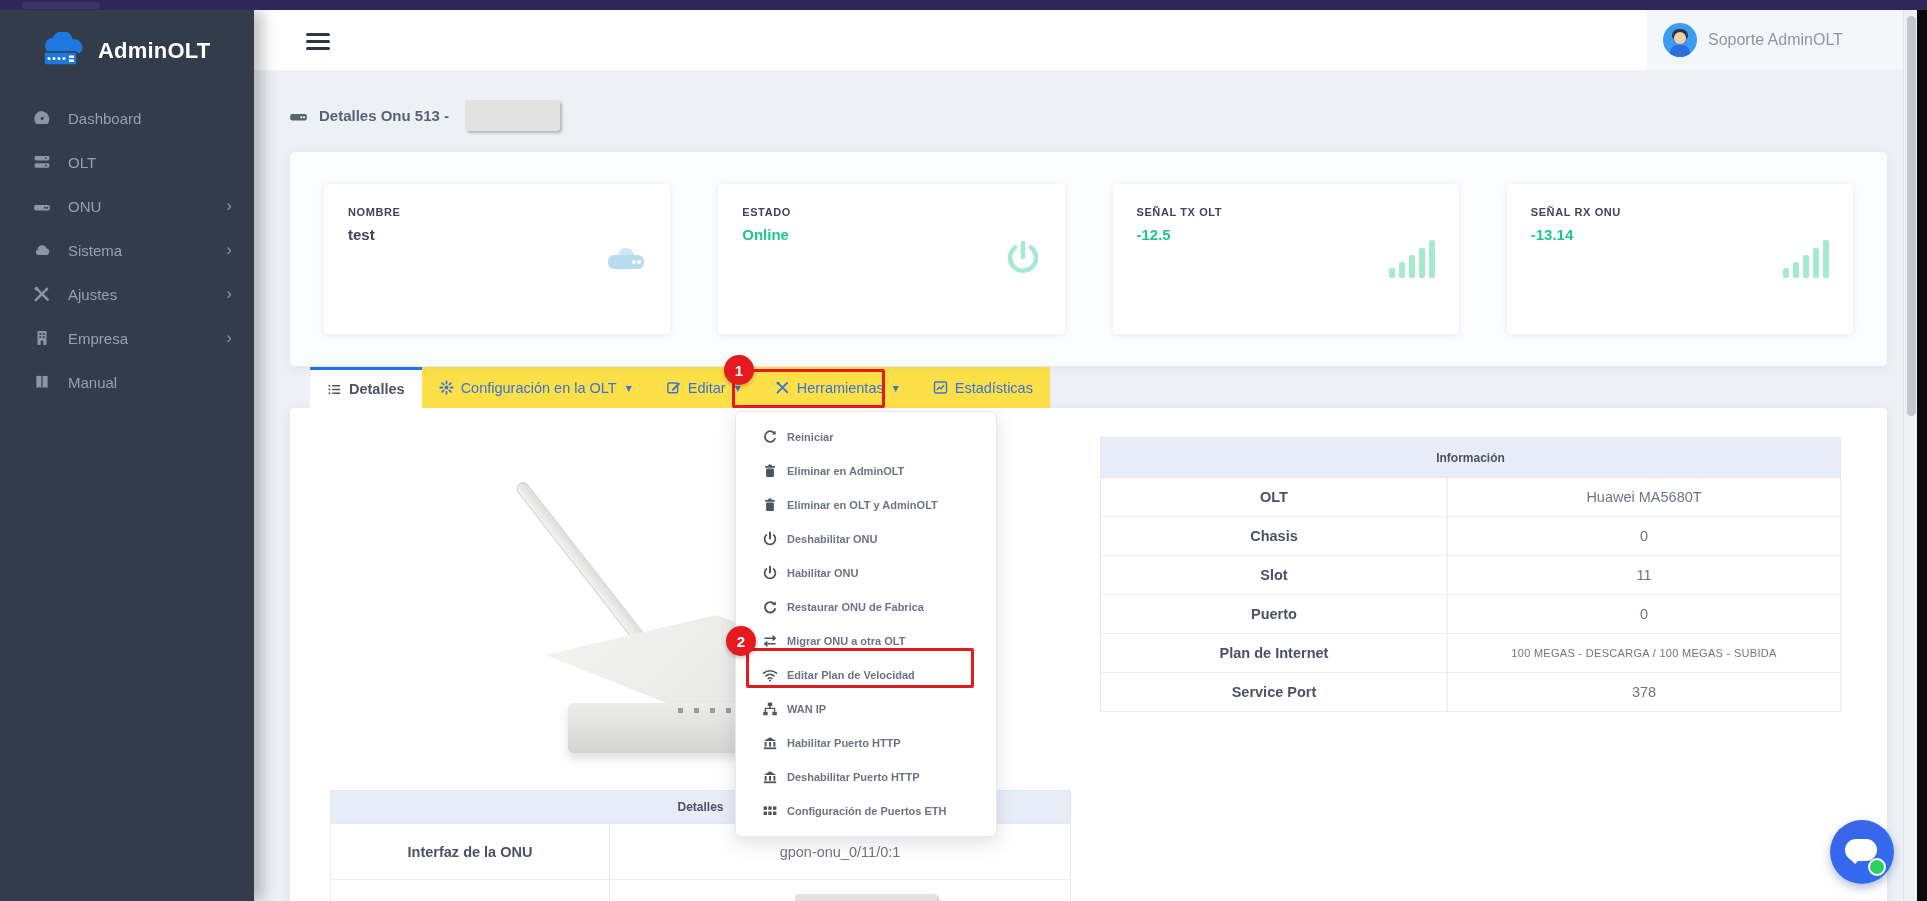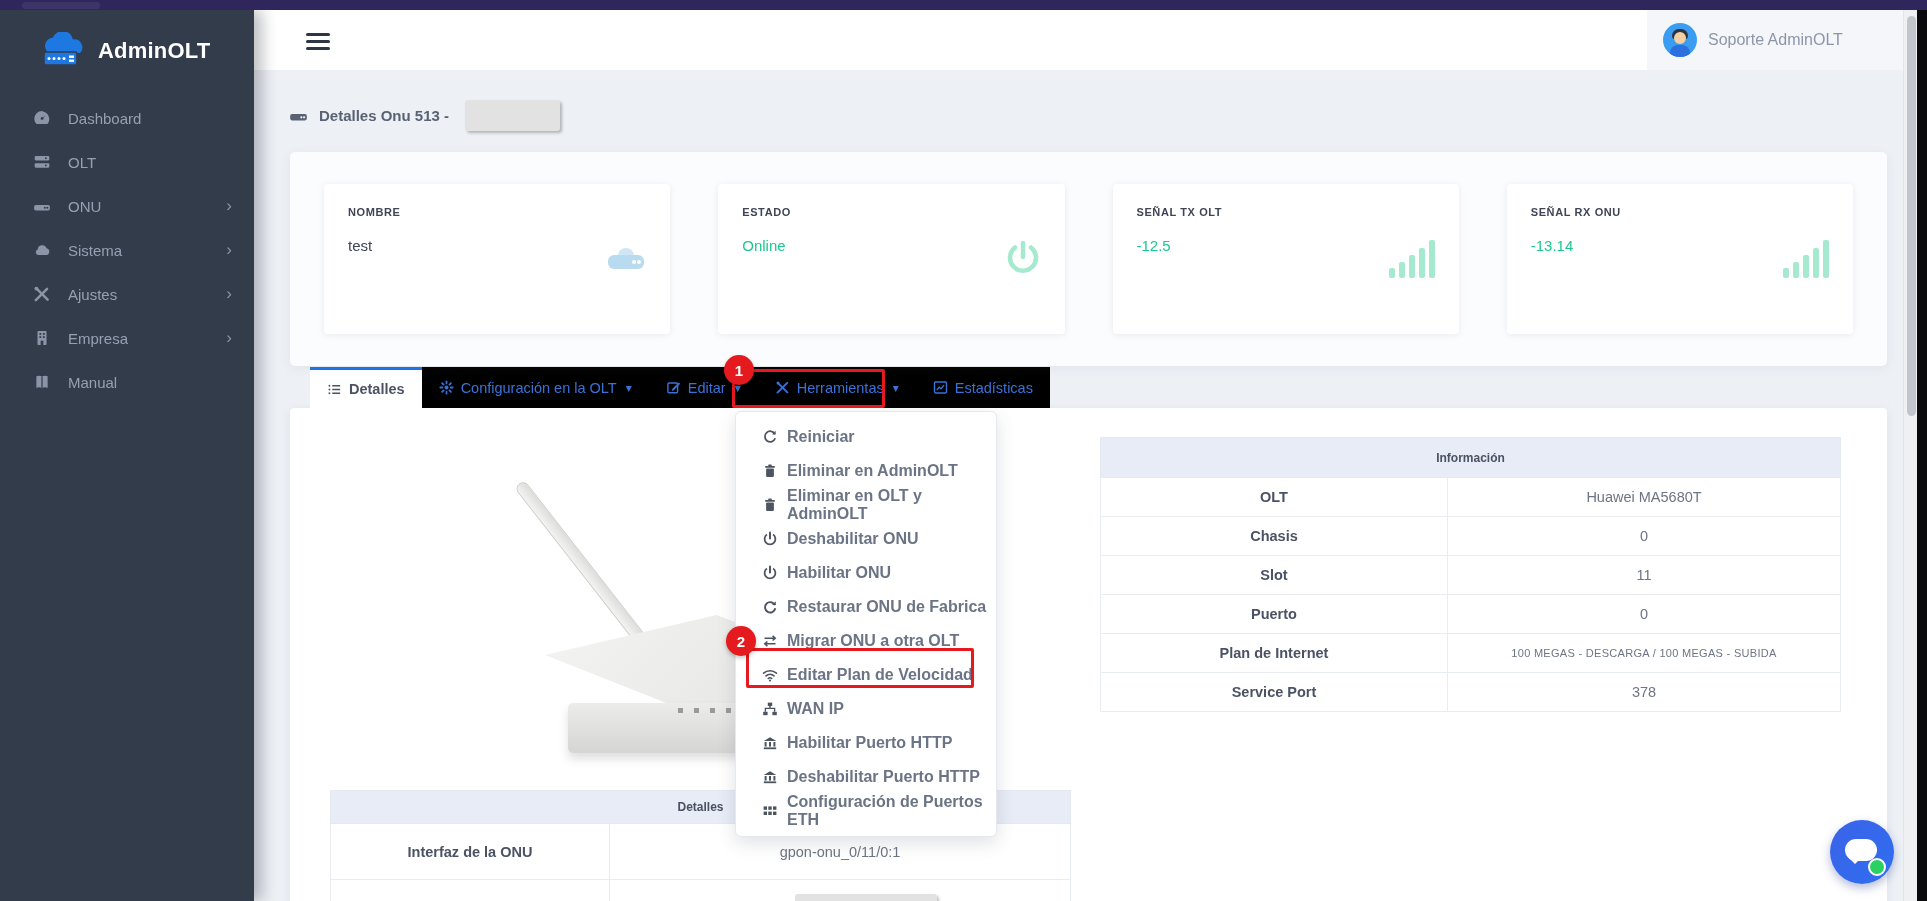--- a/index.html
+++ b/index.html
@@ -41,40 +41,40 @@
   .redact { background:#e2e2e2; border-radius:3px; box-shadow:2px 2px 3px rgba(0,0,0,.25); }
   .redact.title { width:95px; height:31px; margin-left:6px; }
 
   
   .cards-panel { position:absolute; left:290px; top:152px; width:1597px; height:214px; background:#fbfcfe;
                  border-radius:5px; box-shadow:0 2px 10px rgba(120,130,150,.10); z-index:4;
                  display:flex; gap:48px; padding:32px 34px; }
   .stat-card { flex:1; background:#ffffff; border-radius:4px; box-shadow:0 1px 6px rgba(120,130,150,.14);
                position:relative; padding:22px 24px; }
   .stat-label { font-size:11px; font-weight:700; letter-spacing:.6px; color:#3f4557; }
-  .stat-value { margin-top:19px; font-size:15px; font-weight:400; color:#3f4557; }
+  .stat-value { margin-top:8px; font-size:15px; font-weight:700; color:#3f4557; }
   .stat-value.green { color:#1fc78f; }
   .stat-icon { position:absolute; right:22px; top:50%; transform:translateY(-50%); }
 
   
   .main-card { position:absolute; left:290px; top:408px; width:1597px; height:500px; background:#ffffff;
                border-radius:4px; box-shadow:0 2px 10px rgba(120,130,150,.12); z-index:2; }
   .tabs { position:absolute; left:310px; top:367px; height:41px; display:flex; z-index:3; }
   .tab { display:flex; align-items:center; gap:7px; padding:0 17px; font-size:14.5px; color:#3a72d8;
-         background:#000000; cursor:pointer; white-space:nowrap; }
+         background:#fde047; cursor:pointer; white-space:nowrap; }
   .tab .t-icon { width:15px; height:15px; }
   .tab.active { background:#ffffff; color:#4a5264; border-top:3px solid #1b74e8; font-weight:700; }
   .tab .caret { font-size:12px; margin-left:2px; }
 
   
   .dropdown { position:absolute; left:735px; top:411px; width:262px; background:#ffffff;
               border:1px solid #e5e8ee; border-radius:6px; box-shadow:0 6px 18px rgba(60,70,90,.16);
               padding:8px 0; z-index:10; }
   .menu-item { display:flex; align-items:center; gap:9px; height:34px; padding-left:26px;
-               font-size:16px; font-weight:600; color:#6b7484; cursor:pointer; }
+               font-size:11px; font-weight:600; color:#6b7484; cursor:pointer; }
   .menu-item .mi-icon { width:16px; height:16px; color:#4c5560; flex:0 0 16px; }
 
   
   .ann-rect { position:absolute; border:3px solid #e41a1f; border-radius:2px; z-index:12; pointer-events:none; }
   .ann-rect.r1 { left:732px; top:369px; width:153px; height:39px; }
   .ann-rect.r2 { left:746px; top:648px; width:228px; height:40px; }
   .ann-badge { position:absolute; width:30px; height:30px; border-radius:50%; background:#e41a1f; color:#fff;
                font-size:15px; font-weight:700; display:flex; align-items:center; justify-content:center;
                box-shadow:0 2px 4px rgba(0,0,0,.25); z-index:13; }
   .ann-badge.b1 { left:724px; top:355px; }

